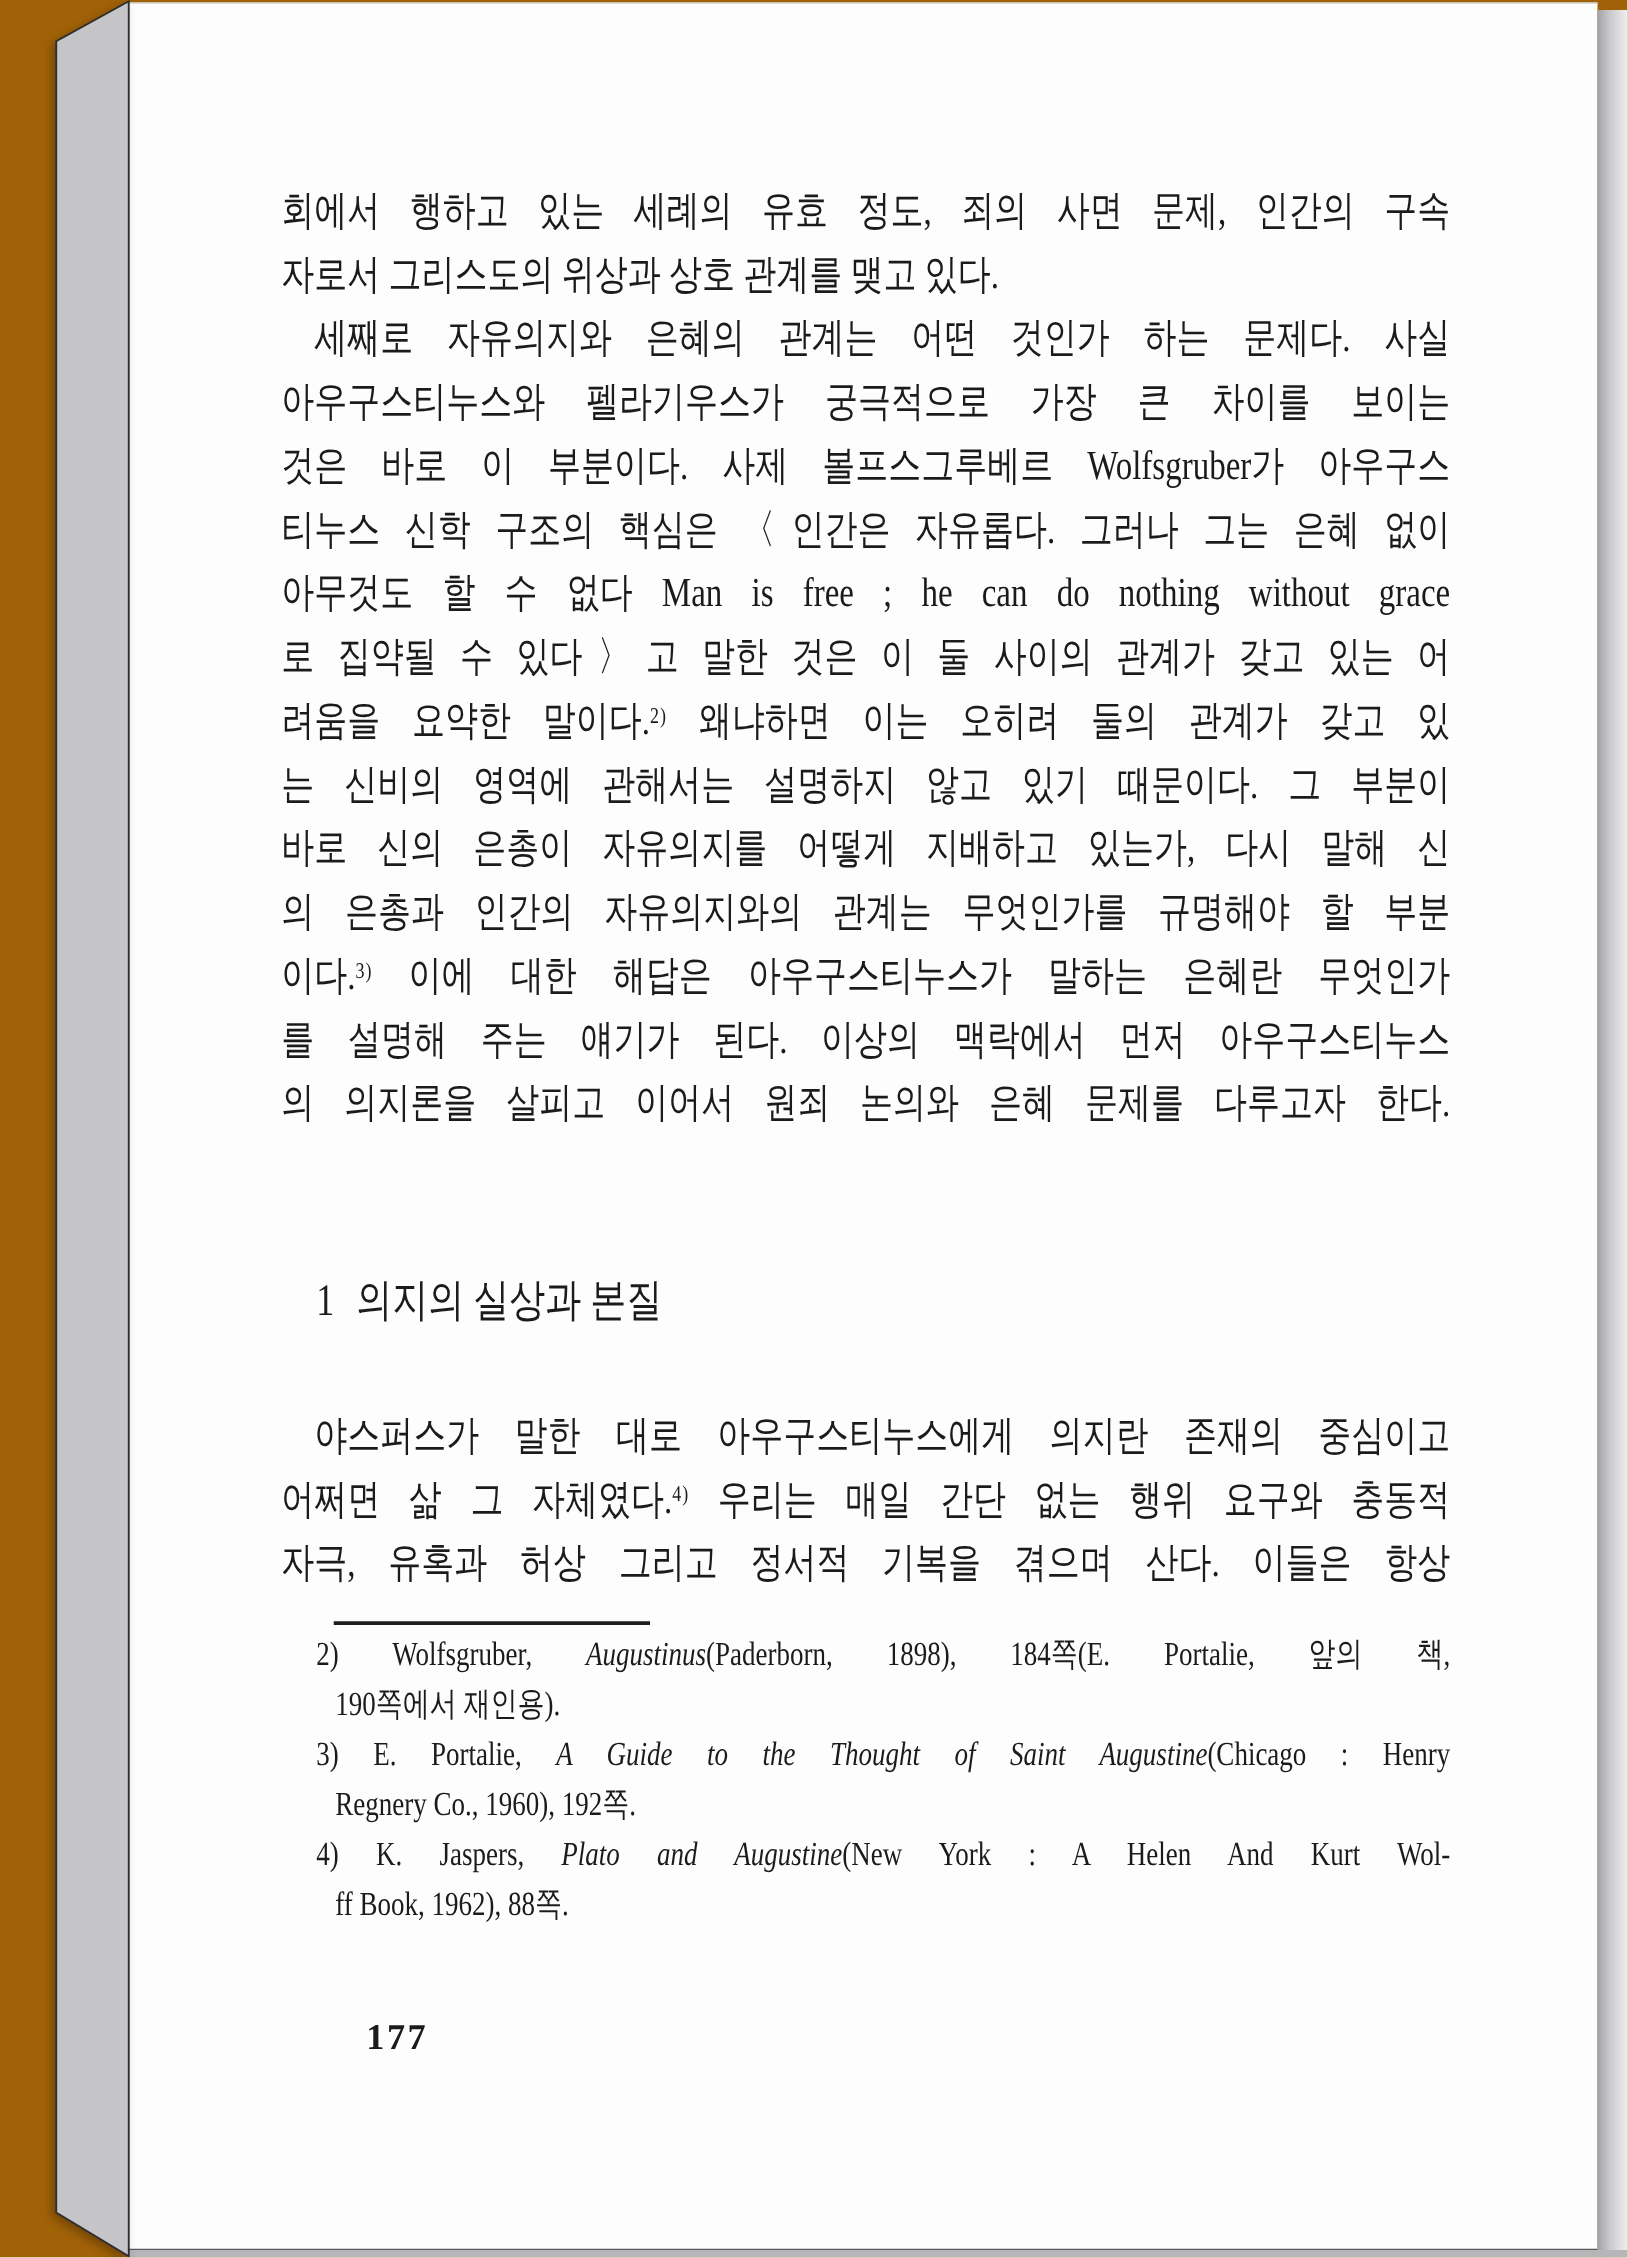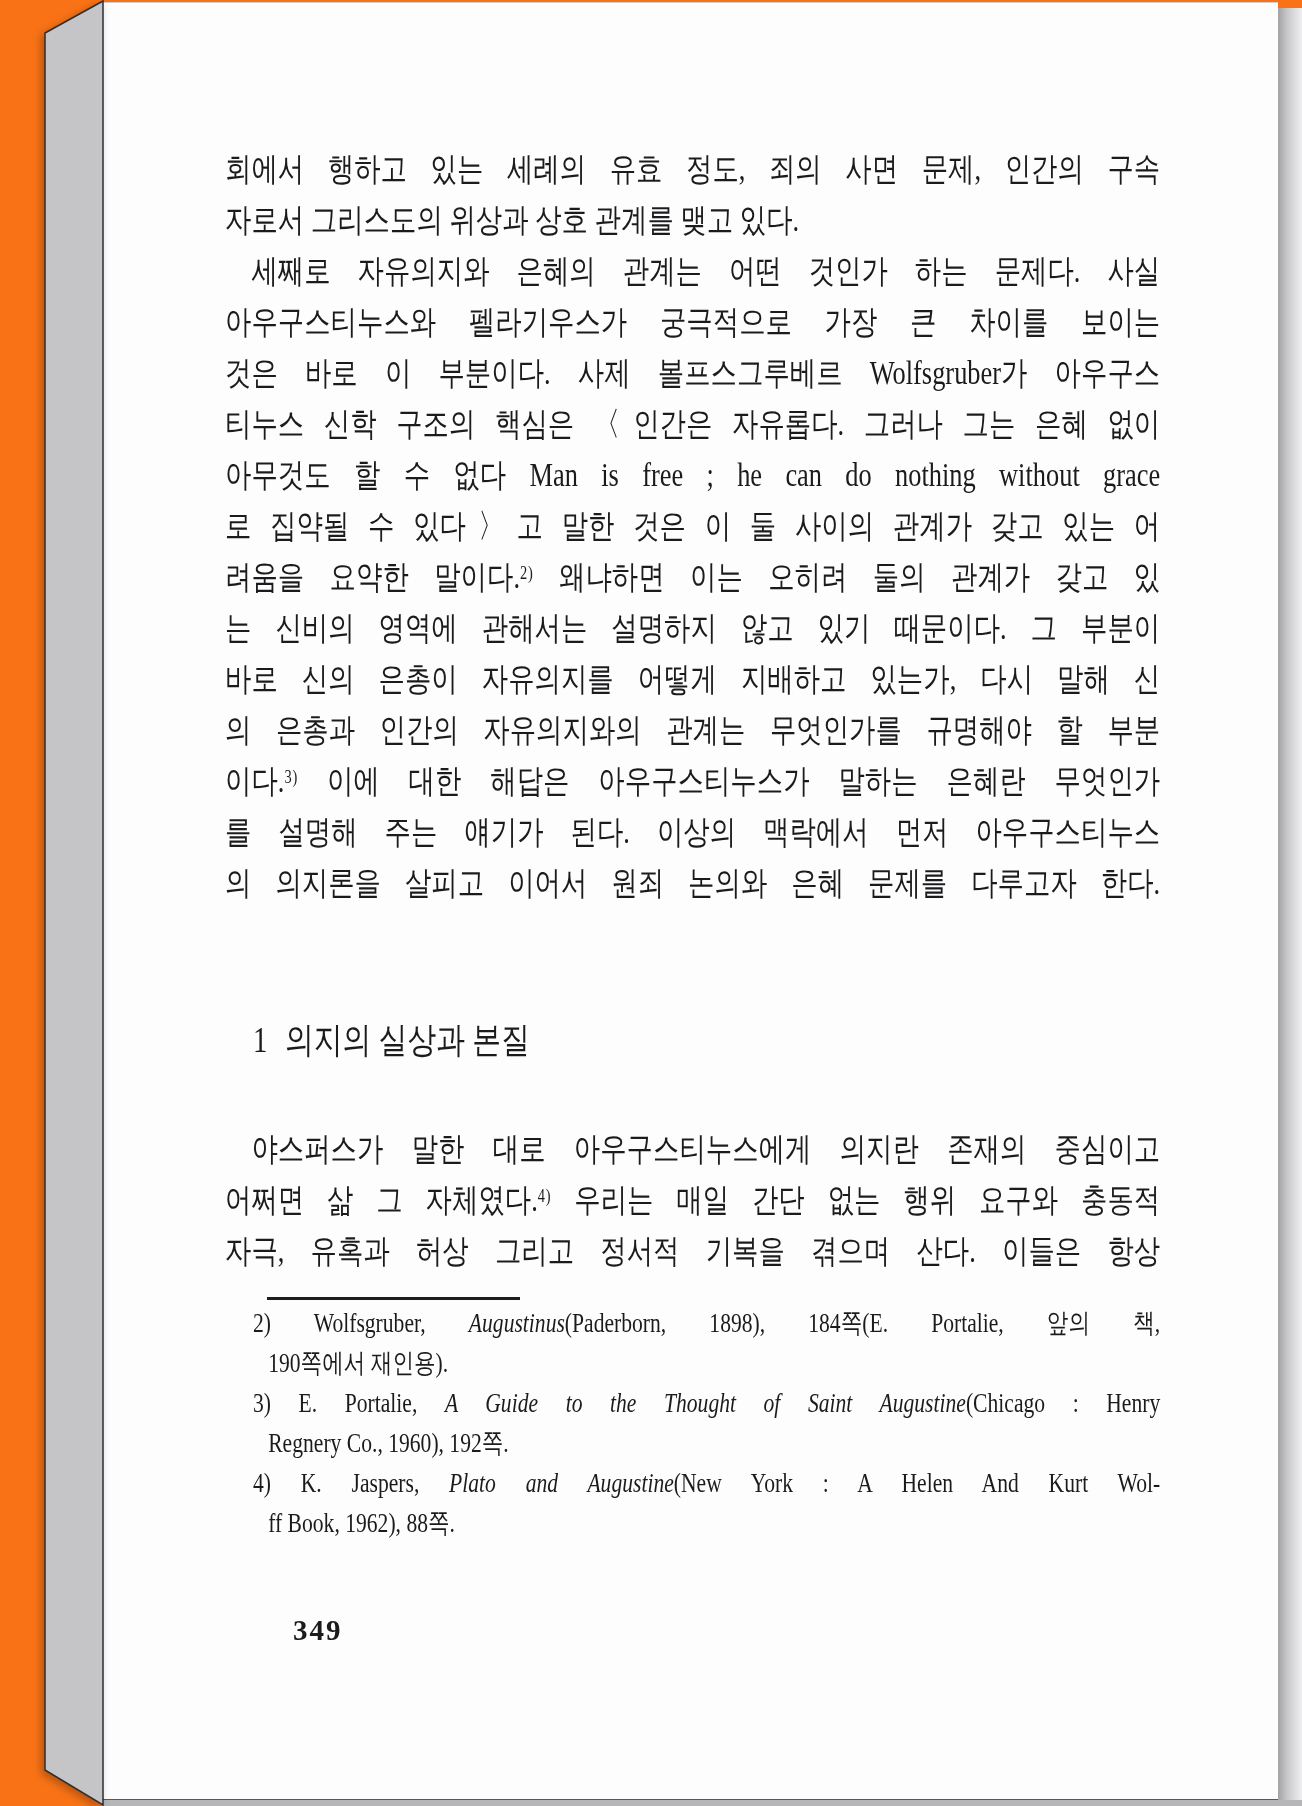--- a/index.html
+++ b/index.html
@@ -1,16 +1,16 @@
 <!DOCTYPE html>
 <html><head>
 <meta charset="utf-8">
 <style>
   html,body{margin:0;padding:0;background:#f4f4f6;}
-  .canvas{position:relative;width:1302px;height:1806px;overflow:hidden;background:#f97316;
+  .canvas{position:relative;width:1302px;height:1806px;overflow:hidden;background:#a16207;
           font-family:"Liberation Serif","DejaVu Serif",serif;color:#1b1b1d;}
 
   
   .page{position:absolute;left:103px;top:2px;width:1175px;height:1796px;background:#fdfdfd;
         border-top:1px solid #d0d0d3;border-bottom:2px solid #59595c;z-index:1;}
   .edge-right{position:absolute;left:1278px;top:8px;width:24px;height:1798px;z-index:2;
         background:linear-gradient(90deg,#a2a2a6 0%,#c9c9cc 40%,#efeff1 100%);}
   .edge-bottom{position:absolute;left:103px;top:1800px;width:1199px;height:6px;background:#b6b6b8;z-index:3;}
   .spine{position:absolute;left:44px;top:0;z-index:4;filter:drop-shadow(-3px 3px 4px rgba(0,0,0,.28));}
 
@@ -94,15 +94,15 @@
       <span>E. Portalie,</span>
       <span class="it">A Guide to the Thought of Saint Augustine</span><span>(Chicago : Henry</span></div>
     <div class="fn-line fn-cont">Regnery Co., 1960), 192쪽.</div>
 
     <div class="fn-line fn-j"><span class="fn-num">4)</span>
       <span>K. Jaspers,</span>
       <span class="it">Plato and Augustine</span><span>(New York : A Helen And Kurt Wol-</span></div>
     <div class="fn-line fn-cont">ff Book, 1962), 88쪽.</div>
   </div>
 
-  <div class="txt pagenum">349</div>
+  <div class="txt pagenum">177</div>
 
 </div>
 
 </body></html>

